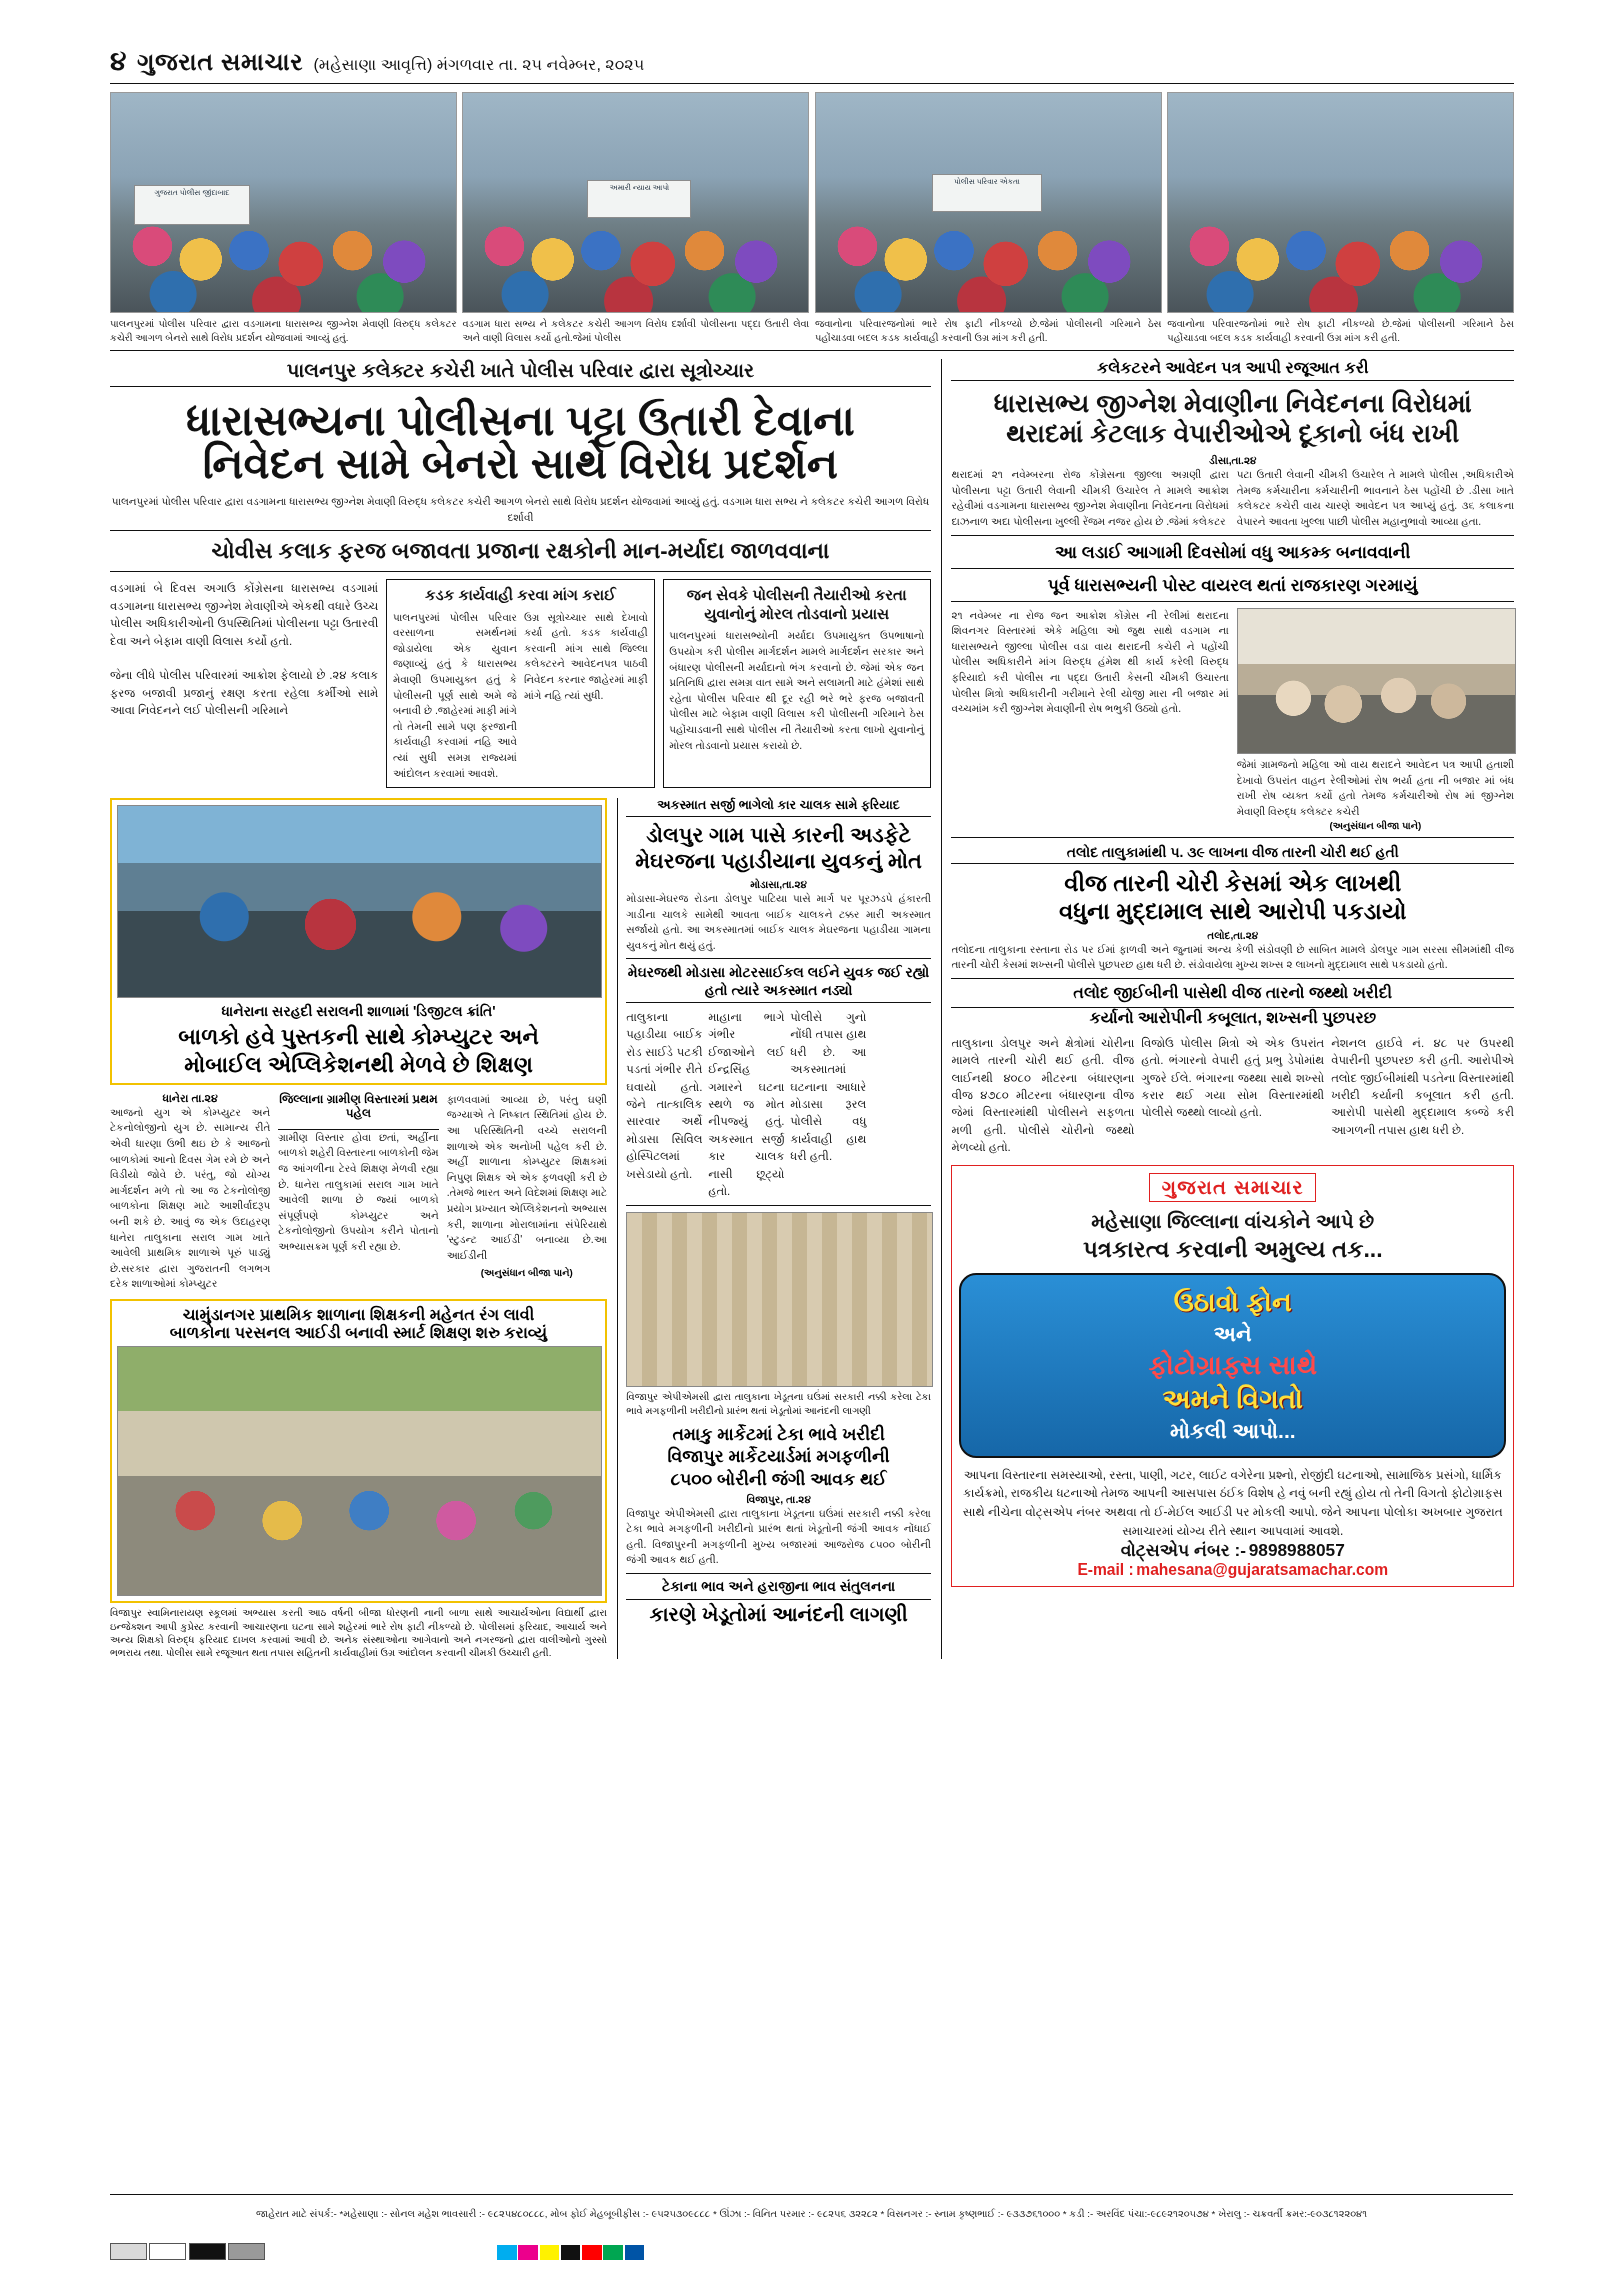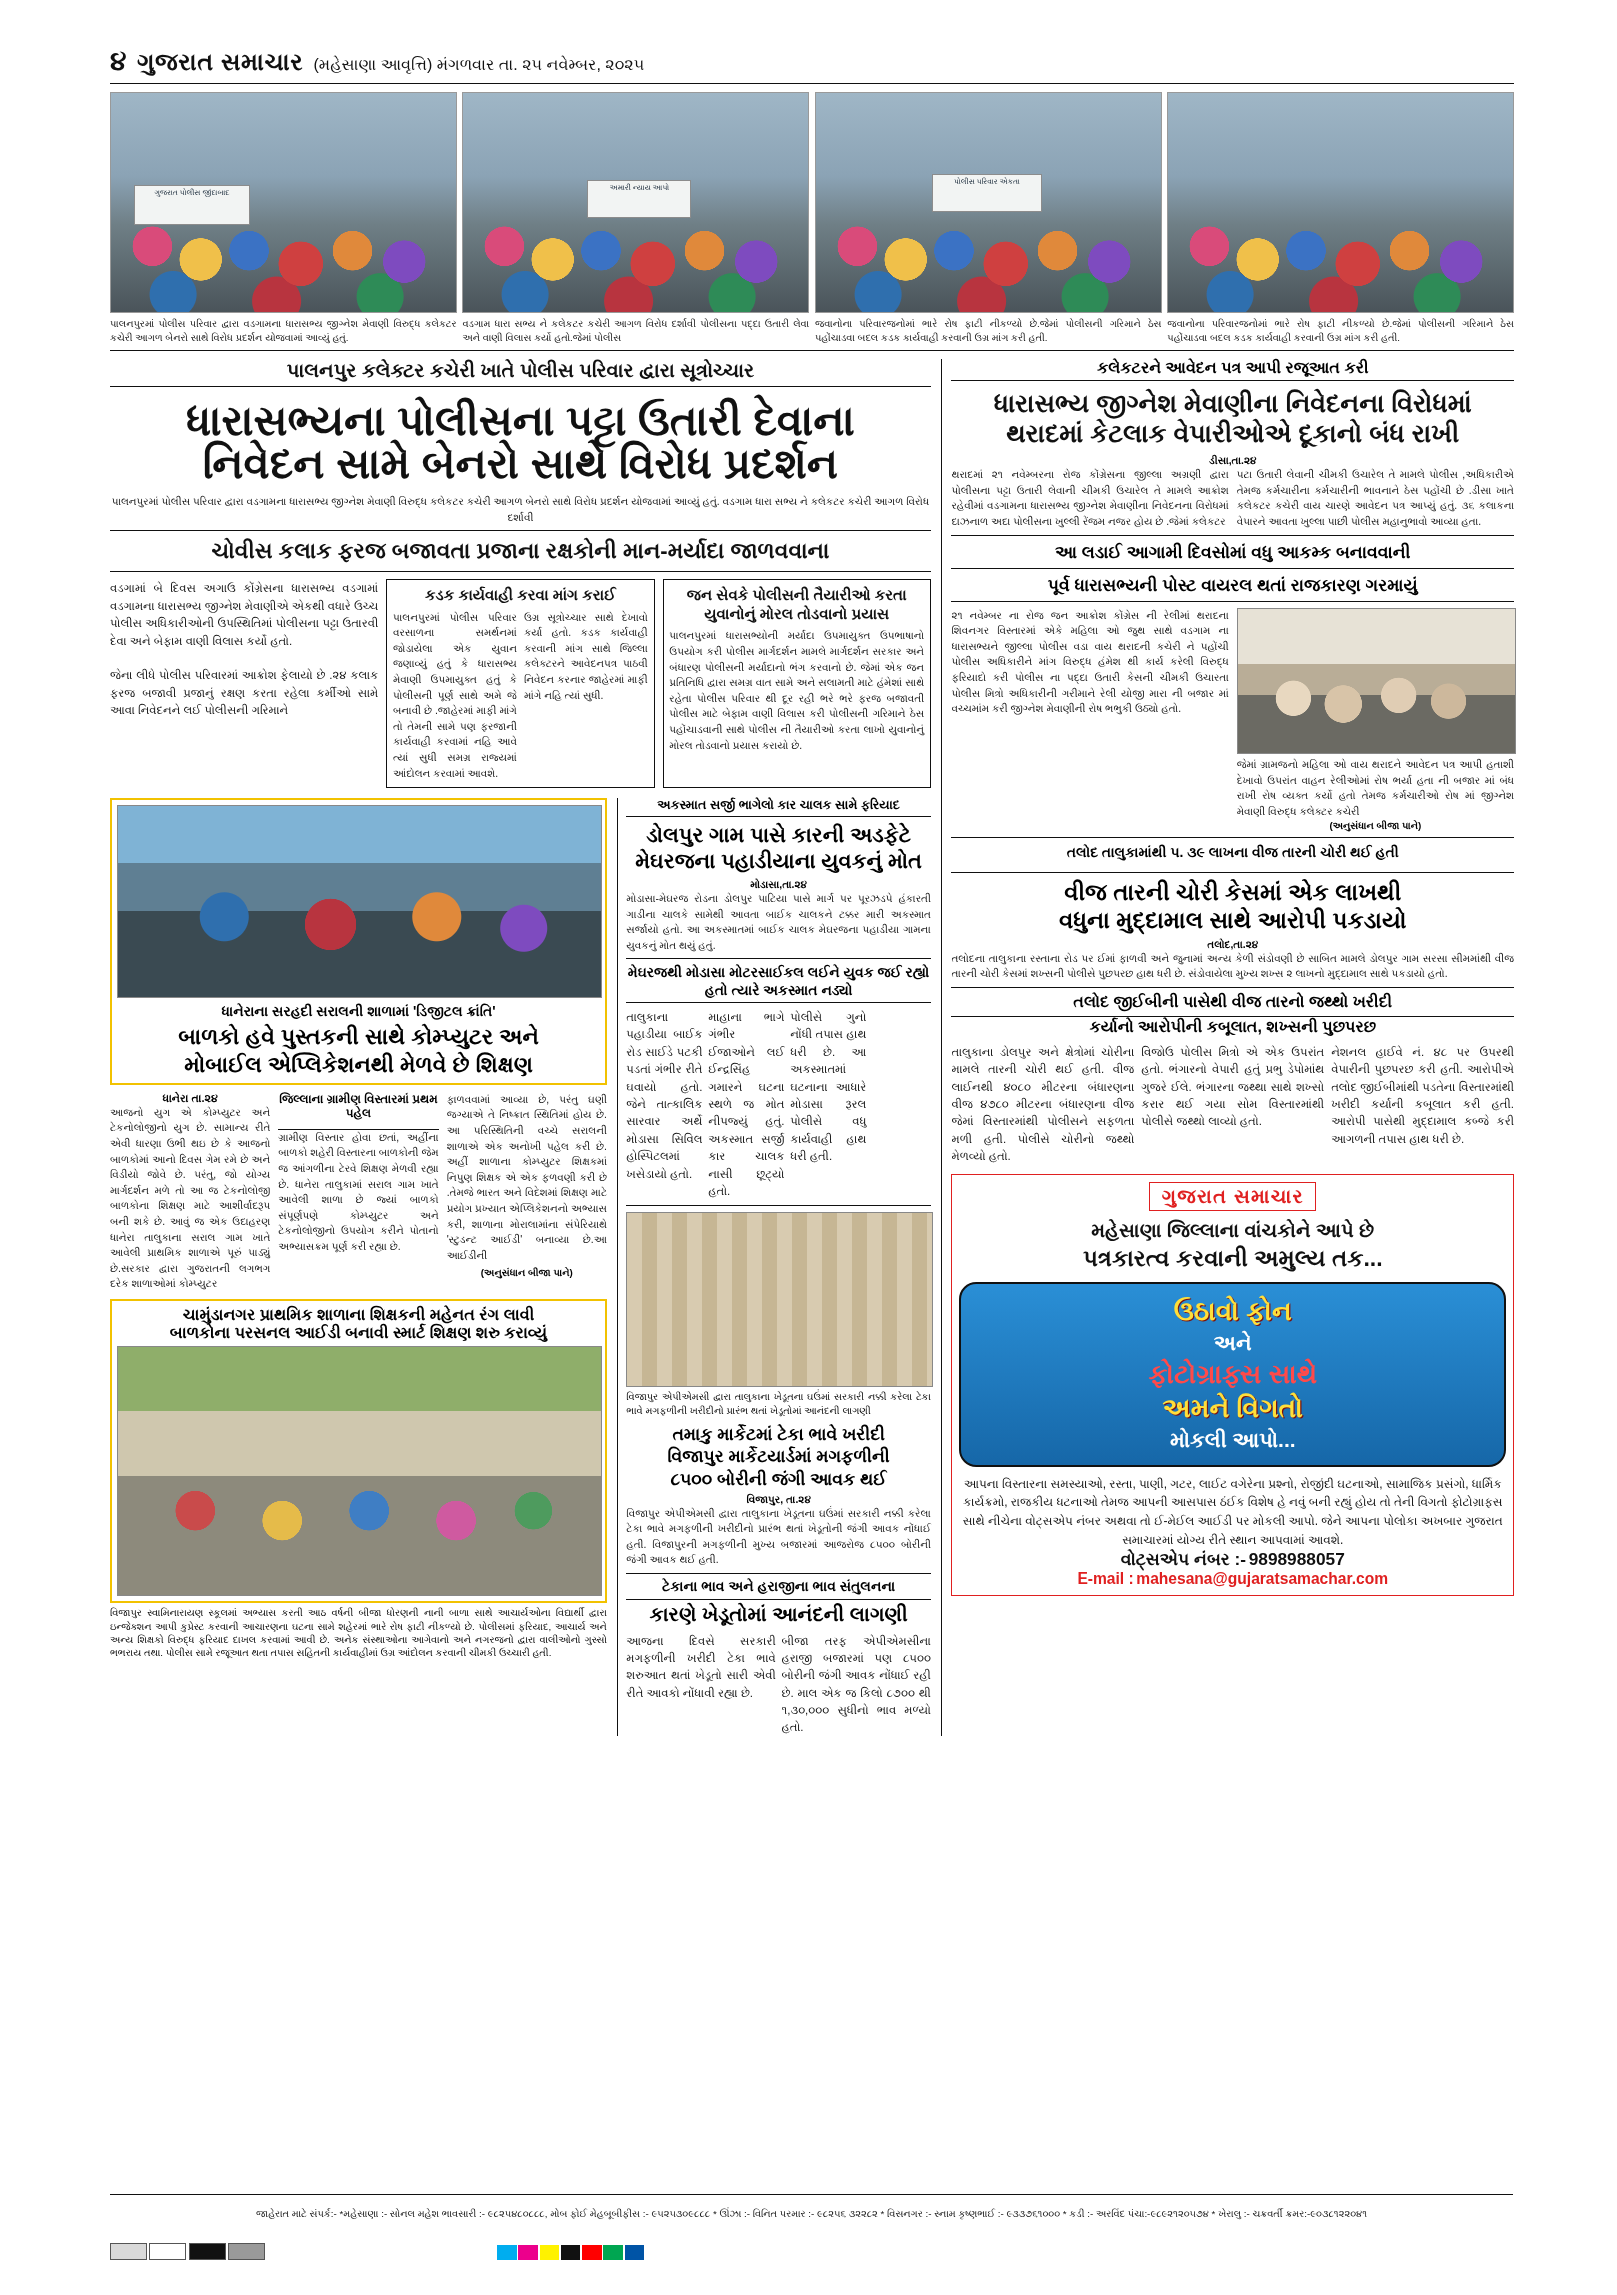--- a/index.html
+++ b/index.html
@@ -516,24 +516,20 @@
             </div>
             <div class="photo-cap">વિજાપુર એપીએમસી દ્વારા તાલુકાના ખેડૂતના ઘઉંમાં સરકારી નક્કી કરેલા ટેકા ભાવે મગફળીની ખરીદીનો પ્રારંભ થતાં ખેડૂતોમાં આનંદની લાગણી</div>
 
             <div class="center bold" style="font-size:17.3px;line-height:1.3;margin-top:5.8px;">તમાકુ માર્કેટમાં ટેકા ભાવે ખરીદી</div>
             <div class="center bold" style="font-size:17.3px;line-height:1.3;">વિજાપુર માર્કેટયાર્ડમાં મગફળીની</div>
             <div class="center bold" style="font-size:17.3px;line-height:1.3;">૮૫૦૦ બોરીની જંગી આવક થઈ</div>
             <div class="center bold" style="font-size:10.4px;margin-top:3.5px;">વિજાપુર, તા.૨૪</div>
             <div class="body-text" style="font-size:10.4px;">વિજાપુર એપીએમસી દ્વારા તાલુકાના ખેડૂતના ઘઉંમાં સરકારી નક્કી કરેલા ટેકા ભાવે મગફળીની ખરીદીનો પ્રારંભ થતાં ખેડૂતોની જંગી આવક નોંધાઈ હતી. વિજાપુરની મગફળીની મુખ્ય બજારમાં આજરોજ ૮૫૦૦ બોરીની જંગી આવક થઈ હતી.</div>
             <div class="center bold" style="font-size:14px;line-height:1.3;border-top:1.2px solid #111;border-bottom:1.2px solid #111;padding:3.5px 0;margin:4.6px 0;">ટેકાના ભાવ અને હરાજીના ભાવ સંતુલનના</div>
             <div class="center bold" style="font-size:20px;line-height:1.3;margin-top:-3.5px;">કારણે ખેડૂતોમાં આનંદની લાગણી</div>
-            <div style="display:flex;gap:5.8px;margin-top:4.6px;">
-              <div style="width:50%;" class="body-text">આજના દિવસે સરકારી મગફળીની ખરીદી ટેકા ભાવે શરુઆત થતાં ખેડૂતો સારી એવી રીતે આવકો નોંધાવી રહ્યા છે.</div>
-              <div style="width:50%;" class="body-text">બીજા તરફ એપીએમસીના હરાજી બજારમાં પણ ૮૫૦૦ બોરીની જંગી આવક નોંધાઈ રહી છે. માલ એક જ કિલો  ૮૭૦૦ થી ૧,૩૦,૦૦૦ સુધીનો ભાવ મળ્યો હતો.</div>
-            </div>
           </div>
         </div>
       </div>
 
       <div class="col-right">
         <div class="r-kicker">કલેકટરને આવેદન પત્ર આપી રજૂઆત કરી</div>
         <div class="r-headline">ધારાસભ્ય જીગ્નેશ મેવાણીના નિવેદનના વિરોધમાં</div>
         <div class="r-headline" style="margin-top:-8px;">થરાદમાં કેટલાક વેપારીઓએ દૂકાનો બંધ રાખી</div>
         <div class="center bold" style="font-size:10.4px;">ડીસા,તા.૨૪</div>
         <div class="r-2col">
@@ -551,21 +547,21 @@
             <div class="photo-small" style="height:144px;">
               <div class="meeting"></div>
             </div>
             <div class="body-text" style="font-size:10.4px;margin-top:3.5px;">જેમાં  ગ્રામજનો મહિલા ઓ  વાય થરાદને આવેદન પત્ર આપી હતાશી દેખાવો ઉપરાંત વાહન રેલીઓમાં રોષ ભર્યા હતા ની બજાર માં બંધ રાખી રોષ વ્યક્ત કર્યો હતો તેમજ કર્મચારીઓ રોષ માં  જીગ્નેશ મેવાણી વિરુદ્ધ કલેક્ટર કચેરી</div>
             <div class="center bold" style="font-size:9.8px;">(અનુસંધાન બીજા પાને)</div>
           </div>
         </div>
 
         <div class="rule"></div>
 
-        <div class="center bold" style="font-size:14px;border-bottom:1.2px solid #111;padding-bottom:11px;">તલોદ તાલુકામાંથી પ. ૩૯ લાખના વીજ તારની ચોરી થઈ હતી</div>
+        <div class="center bold" style="font-size:14px;border-bottom:1.2px solid #111;padding-bottom:2px;">તલોદ તાલુકામાંથી પ. ૩૯ લાખના વીજ તારની ચોરી થઈ હતી</div>
         <div class="center bold" style="font-size:23px;line-height:1.25;margin-top:4.6px;">વીજ તારની ચોરી કેસમાં એક લાખથી</div>
         <div class="center bold" style="font-size:23px;line-height:1.25;">વધુના મુદ્દામાલ સાથે આરોપી પકડાયો</div>
         <div class="center bold" style="font-size:10.4px;margin-top:3.5px;">તલોદ,તા.૨૪</div>
         <div class="body-text" style="font-size:10.4px;">તલોદના તાલુકાના રસ્તાના રોડ પર ઈમાં ફાળવી અને જુનામાં અન્ય કેળી સંડોવણી છે સાબિત મામલે ડોલપુર ગામ સરસા સીમમાંથી વીજ તારની ચોરી કેસમાં  શખ્સની પોલીસે પુછપરછ હાથ ધરી છે. સંડોવાયેલા મુખ્ય શખ્સ ૨ લાખનો મુદ્દામાલ સાથે પકડાયો હતો.</div>
         <div class="center bold" style="font-size:16px;line-height:1.3;border-top:1.2px solid #111;border-bottom:1.2px solid #111;padding:4px 0;margin:4.6px 0;">તલોદ જીઈબીની પાસેથી વીજ તારનો જથ્થો ખરીદી</div>
         <div class="center bold" style="font-size:16px;line-height:1.3;margin-top:-4.6px;margin-bottom:4.6px;">કર્યાનો આરોપીની કબૂલાત, શખ્સની પુછપરછ</div>
         <div style="display:flex;gap:7px;">
           <div style="width:33%;" class="body-text">તાલુકાના ડોલપુર અને ક્ષેત્રોમાં ચોરીના મામલે તારની ચોરી થઈ હતી. વીજ લાઈનથી ૪૦૮૦ મીટરના બંધારણના વીજ ૪૭૮૦ મીટરના બંધારણના વીજ જેમાં વિસ્તારમાંથી પોલીસને સફળતા મળી હતી. પોલીસે ચોરીનો જથ્થો મેળવ્યો હતો.</div>
           <div style="width:33%;" class="body-text">વિજોઉ પોલીસ મિત્રો એ એક ઉપરાંત હતો. ભંગારનો વેપારી હતું પ્રભુ ડેપોમાંથ ગુજરે ઈલે. ભંગારના જથ્થા સાથે શખ્સો કરાર થઈ ગયા સોમ વિસ્તારમાંથી પોલીસે જથ્થો લાવ્યો હતો.</div>
           <div style="width:33%;" class="body-text">નેશનલ હાઈવે નં. ૪૮ પર  ઉપરથી વેપારીની પુછપરછ કરી હતી. આરોપીએ તલોદ જીઈબીમાંથી પડતેના વિસ્તારમાંથી ખરીદી કર્યાની કબૂલાત કરી હતી. આરોપી પાસેથી મુદ્દામાલ કબ્જે કરી આગળની તપાસ હાથ ધરી છે.</div>

